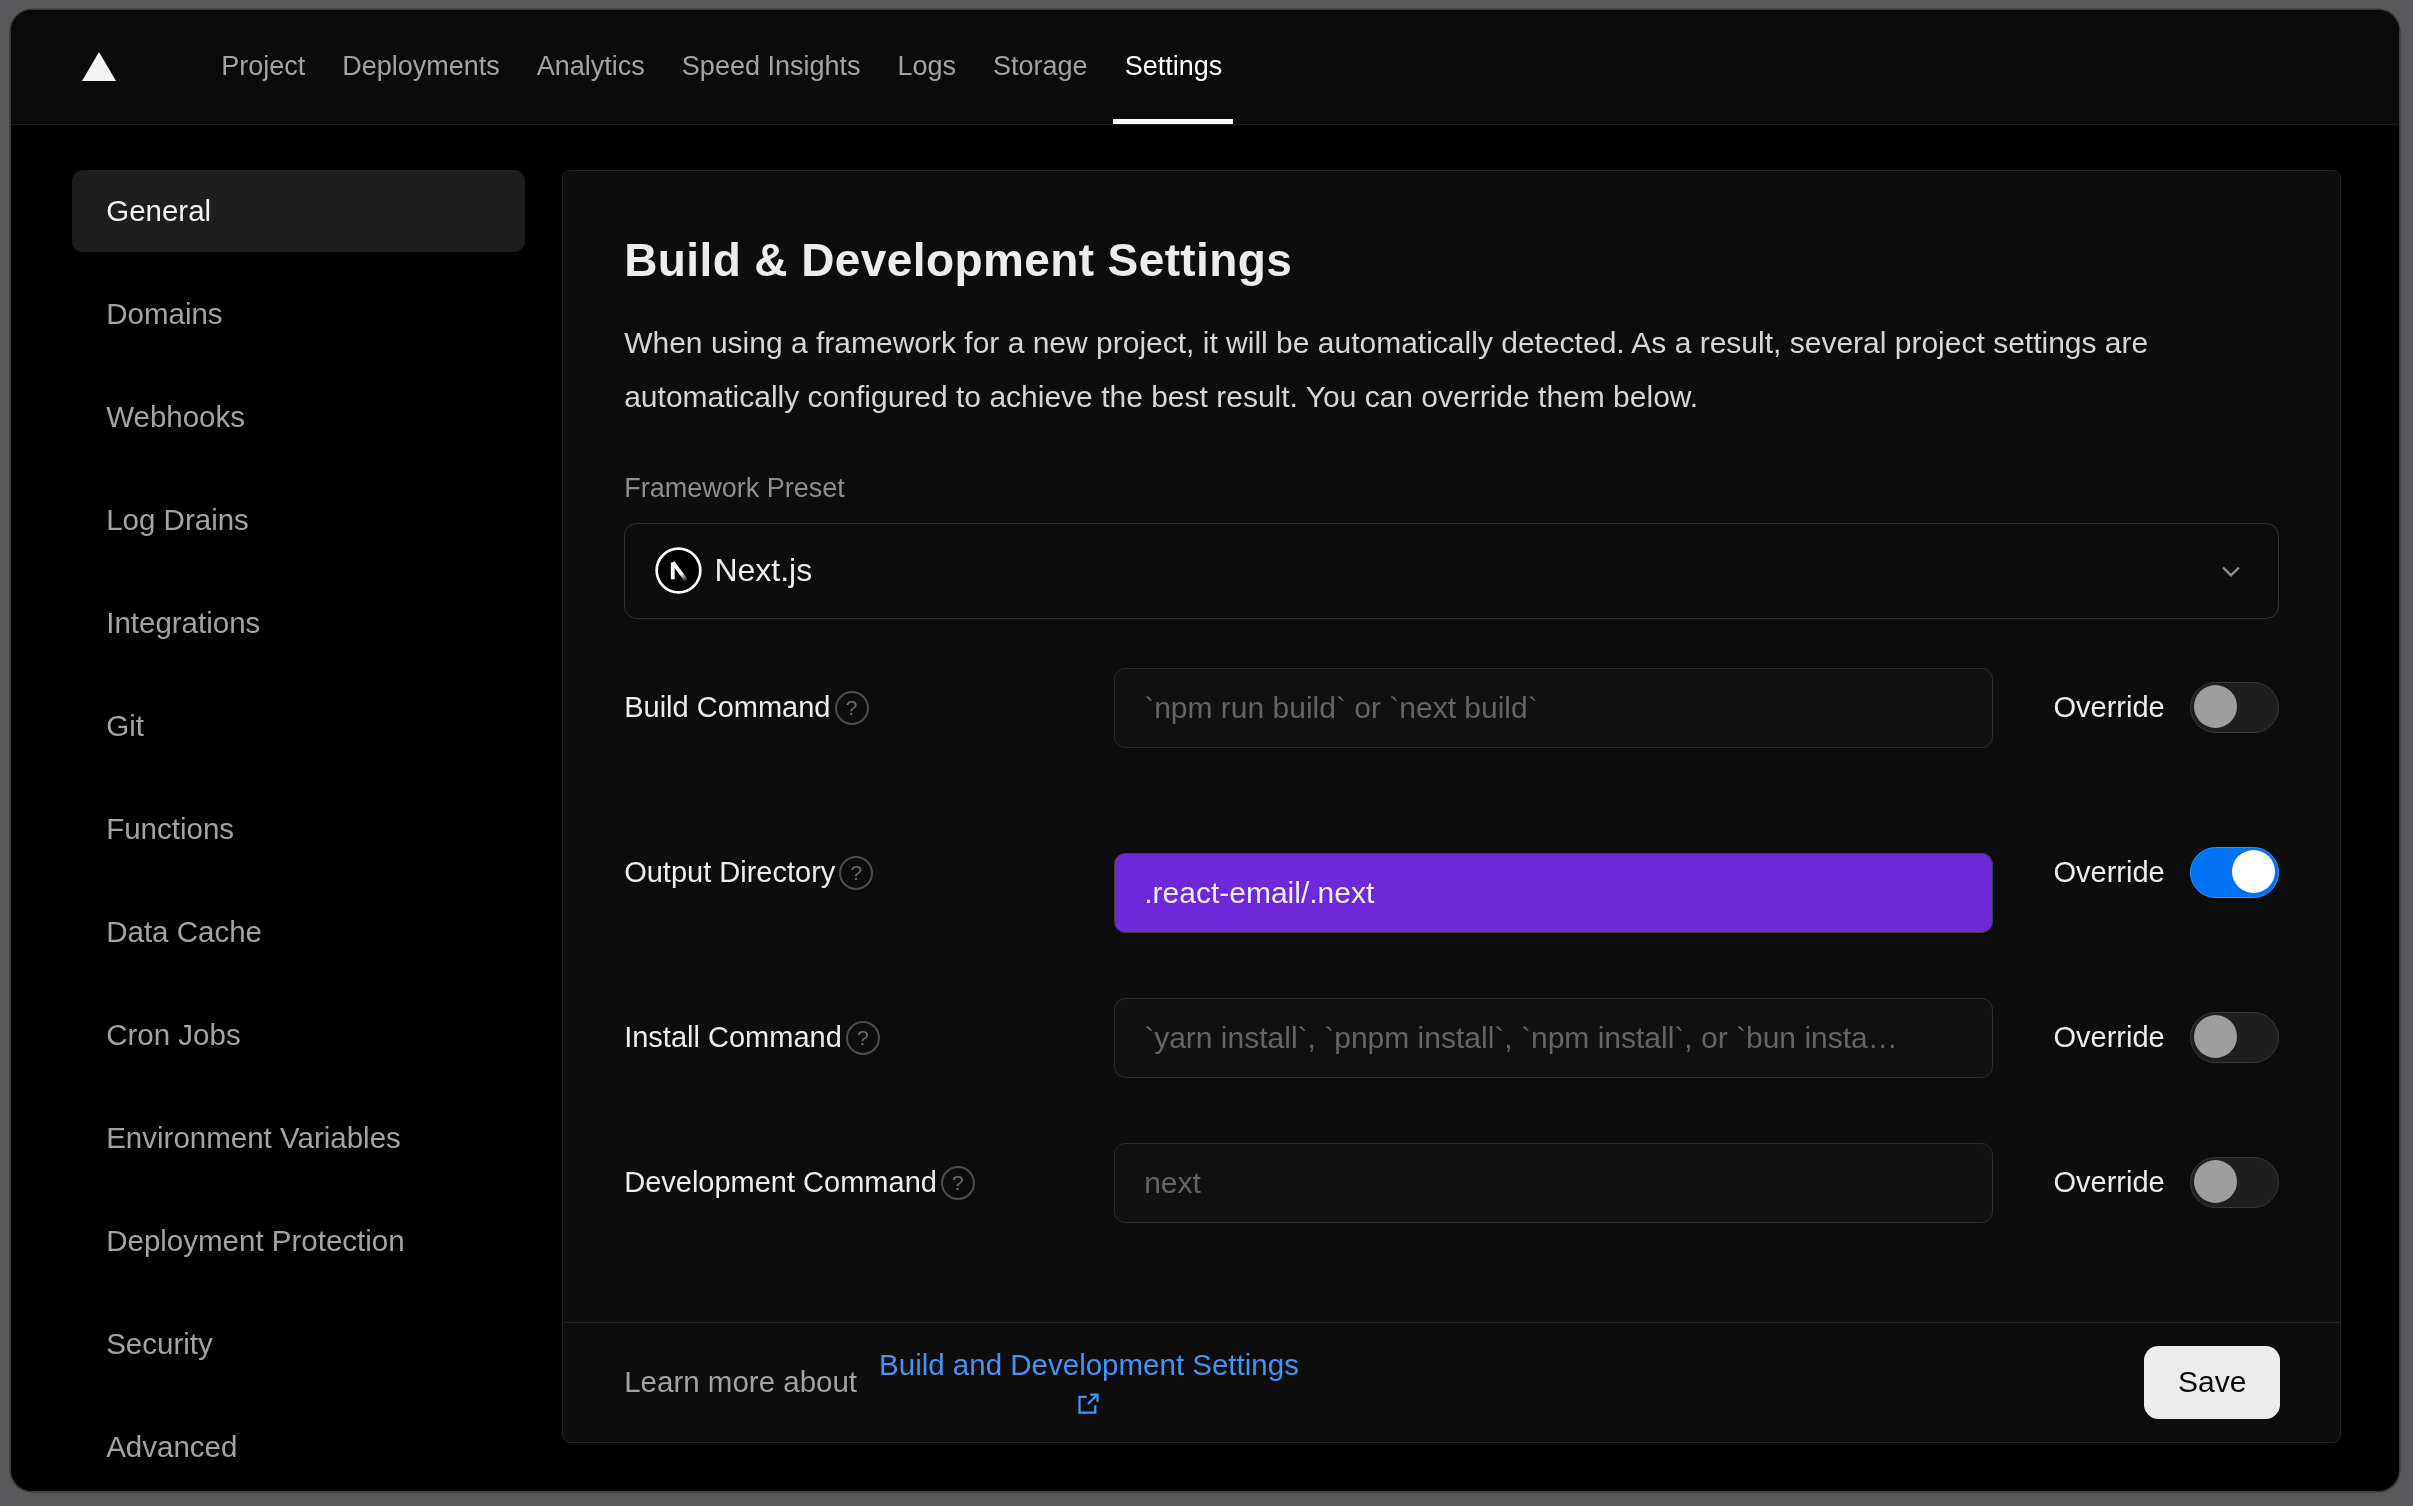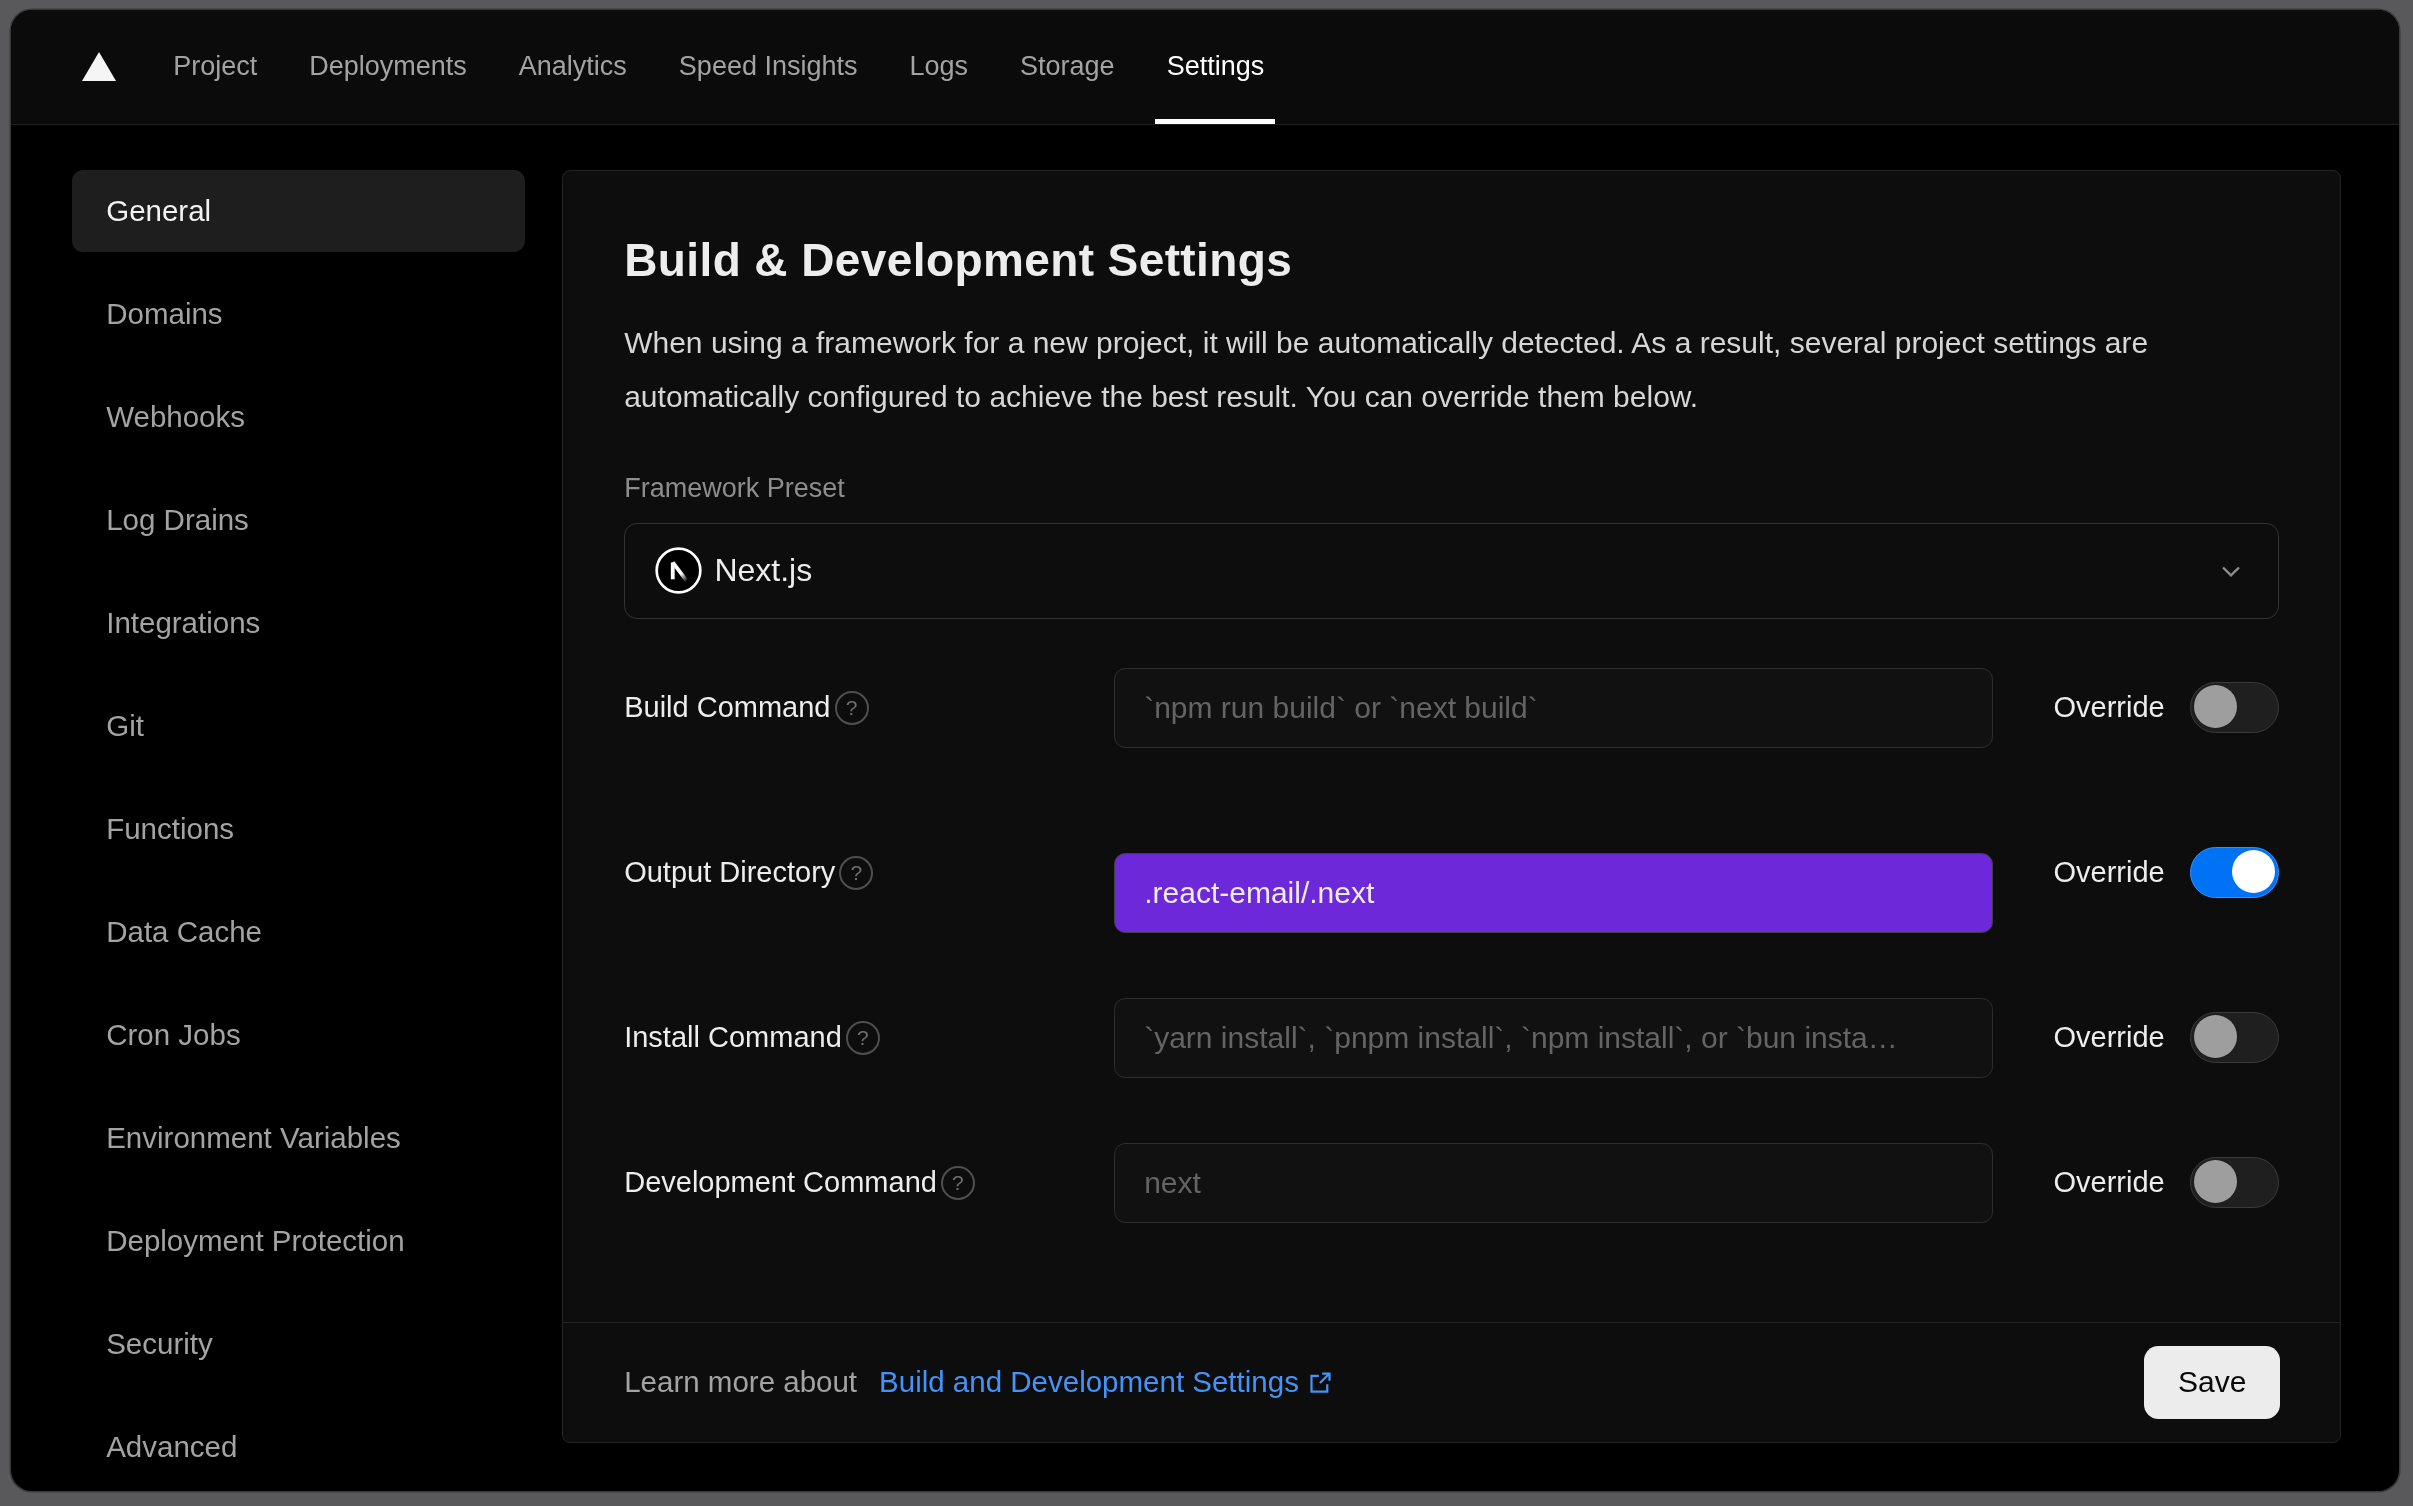--- a/index.html
+++ b/index.html
@@ -18,21 +18,21 @@
   
   .navbar {
     height:115px; background:#0b0b0b; border-bottom:1.6px solid #1f1f1f;
     display:flex; align-items:center; padding-left:71px; position:relative;
   }
   .logo-triangle {
     width:0; height:0; margin-right:57px;
     border-left:17.6px solid transparent; border-right:17.6px solid transparent;
     border-bottom:29.5px solid #f5f5f5;
   }
-  .nav-items { display:flex; align-items:center; gap:52px; height:100%; }
+  .nav-items { display:flex; align-items:center; gap:37px; height:100%;margin-left:48px; }
   .nav-item {
     color:#a3a3a3; font-size:27px; height:100%; display:flex; align-items:center;
     position:relative; cursor:pointer; white-space:nowrap;
   }
   .nav-item.active { color:#fff; }
   .nav-item.active::after {
     content:""; position:absolute; left:-11.2px; right:-11.2px; bottom:0; height:4.8px;
     background:#fff;
   }
 
@@ -97,21 +97,21 @@
   .toggle.off .knob { left:3.2px; background:#9e9e9e; }
   .toggle.on { background:#0072f5; border-color:#3291ff; }
   .toggle.on .knob { right:3.2px; background:#fff; }
 
   
   .card-footer {
     margin-top:auto; height:120px; border-top:1.6px solid #242424;
     display:flex; align-items:center; padding:0 60px 0 61px;
   }
   .footer-text { font-size:29.5px; color:#a3a3a3; display:flex; align-items:center; gap:22px; }
-  .footer-link { color:#4493f8; cursor:pointer; display:inline-flex; align-items:center; gap:8px; }
+  .footer-link { color:#4493f8; cursor:pointer; display:inline-flex; align-items:center; gap:8px;flex-direction:column; }
   .save-btn {
     margin-left:auto; width:136px; height:73px; border:none; border-radius:14.4px;
     background:#ececec; color:#0a0a0a; font-size:30px; font-family:"Liberation Sans", sans-serif;
     cursor:pointer;
   }
 </style>
 </head>
 <body>
 
 <div class="window">

